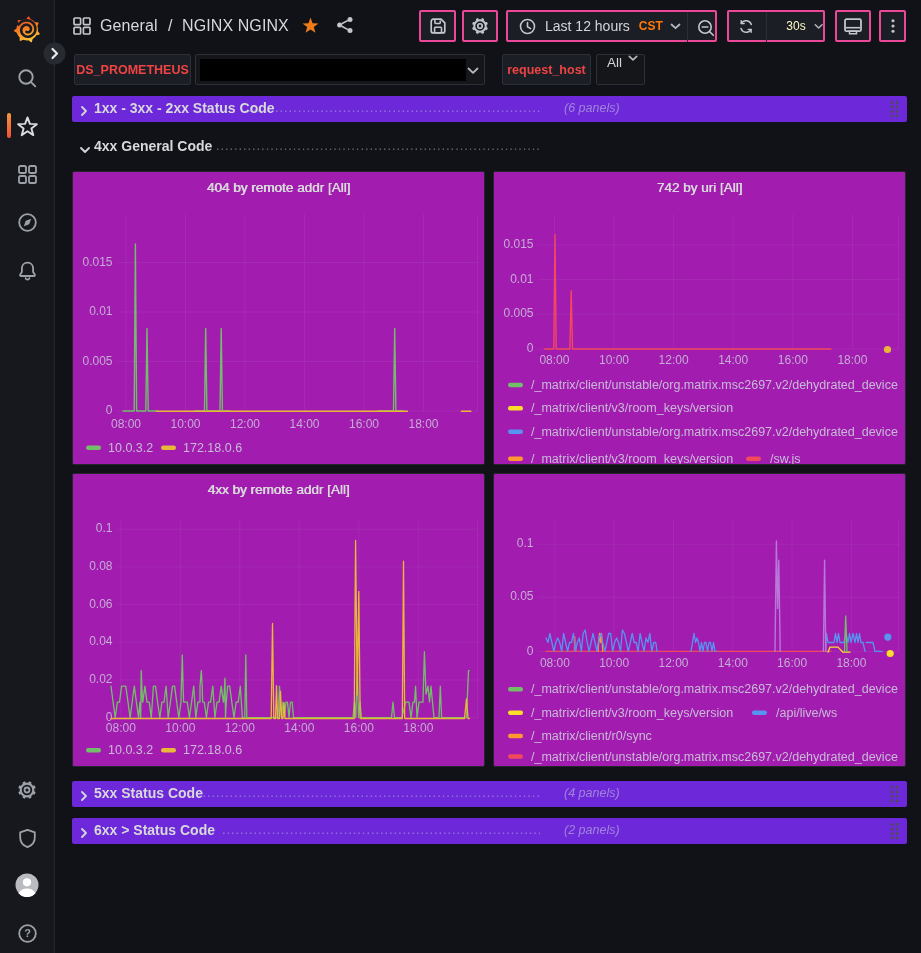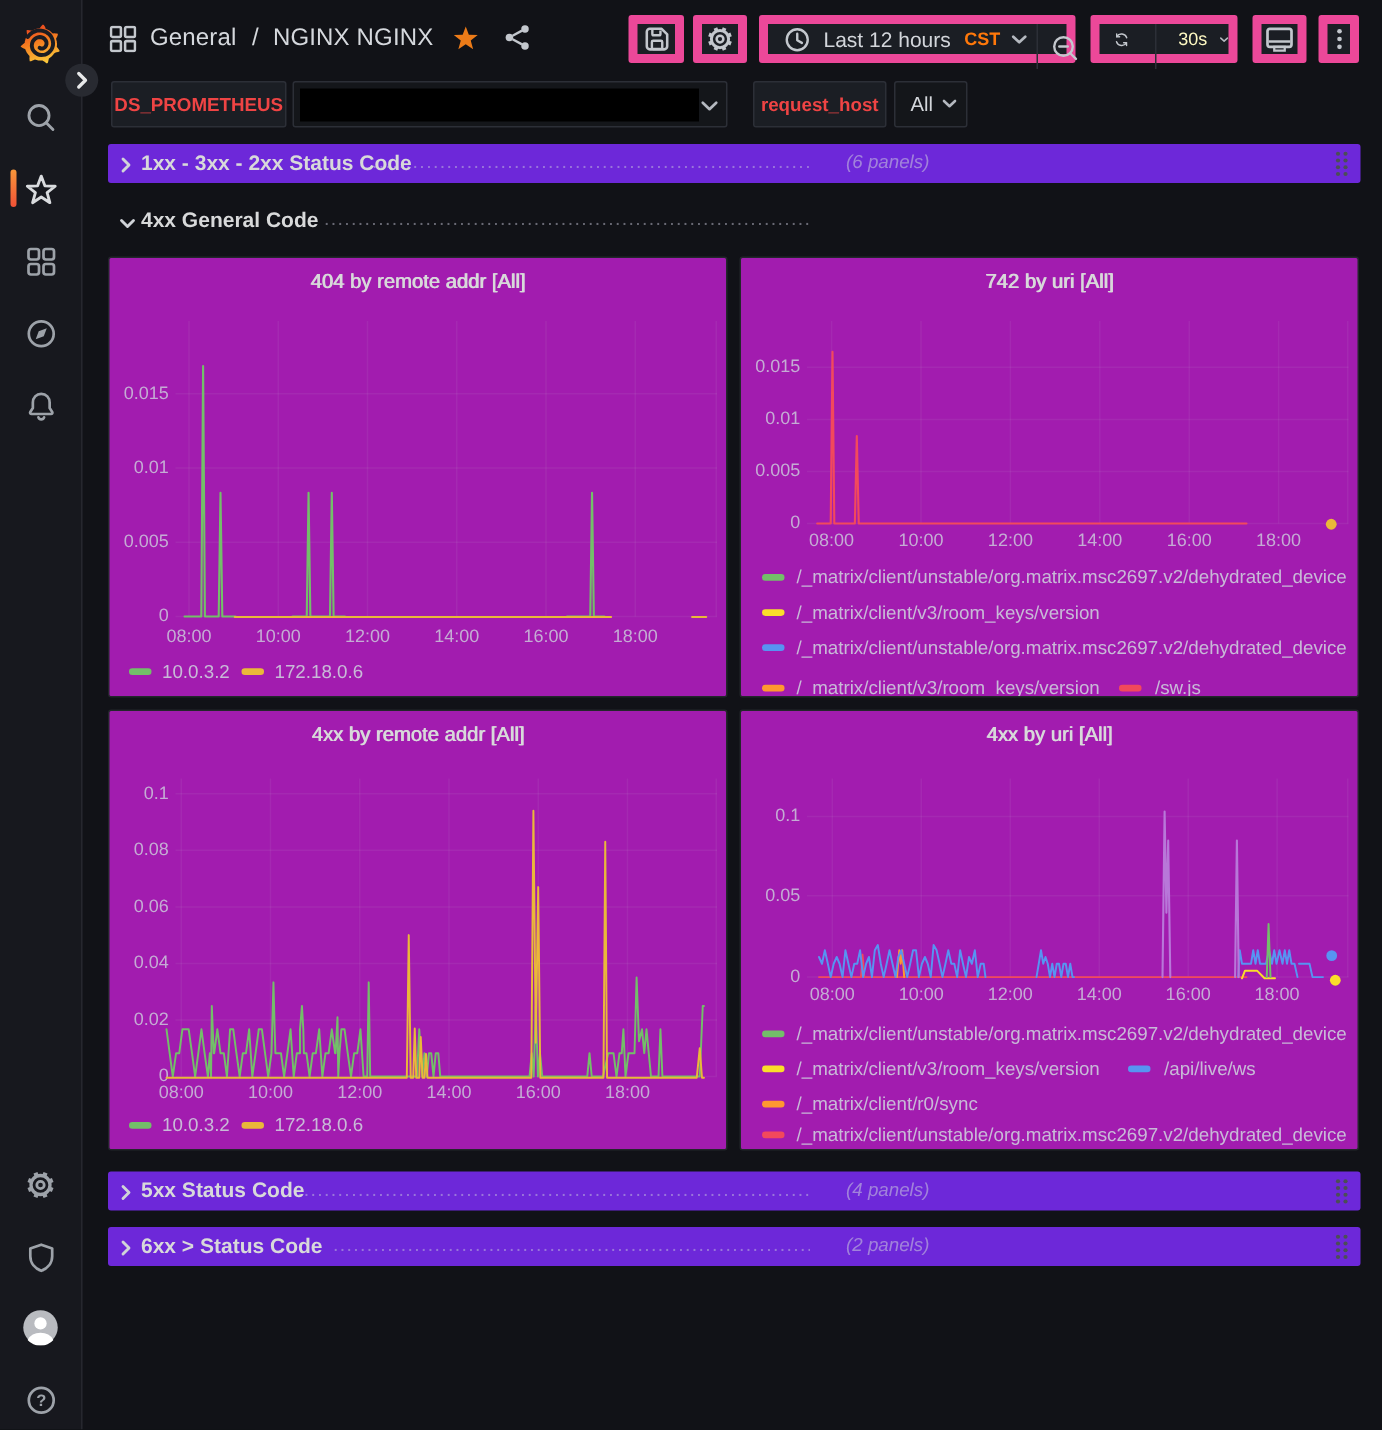--- a/index.html
+++ b/index.html
@@ -8,21 +8,21 @@
 #root { position:relative; width:921px; height:953px; }
 
 #sidebar { position:absolute; left:0; top:0; width:55px; height:953px;
   background:#17181e; border-right:1px solid #26272e; }
 .sicon { position:absolute; left:17px; color:#9da2a9; }
 
 .hdr-ico { position:absolute; color:#c3c7cd; }
 .crumb { position:absolute; top:17px; font-size:16px; color:#d5d8dd; letter-spacing:0.1px; }
 
 .tbtn { position:absolute; top:10px; height:32px; background:#1b1e24;
-  border:6px solid #ec4899; border-radius:2px; display:flex; align-items:center;
+  border:2px solid #ec4899; border-radius:2px; display:flex; align-items:center;
   justify-content:center; color:#c3c7cd; }
 
 .vlabel { position:absolute; top:54px; height:31px; background:#1b1e24; border:1px solid #2c2f37;
   border-radius:2px; display:flex; align-items:center; justify-content:center;
   color:#ef4444; font-size:12.5px; font-weight:600; }
 
 .rowhdr { position:absolute; left:72px; width:835px; height:26px; background:#6d28d9;
   border-radius:2px; }
 .rowline { position:absolute; left:72px; width:835px; height:26px; }
 .rowtitle { position:absolute; left:22px; top:4px; font-size:14px; font-weight:700; color:#d8d9da; white-space:nowrap; }
@@ -186,21 +186,21 @@
 </svg>
     </div>
 <div class="vlabel" style="left:74px;width:117px">DS_PROMETHEUS</div>
 <div class="abs" style="left:195px;top:54px;width:290px;height:31px;background:#14161a;border:1px solid #2c2f37;border-radius:2px">
 <div class="abs" style="left:4px;top:4px;width:266px;height:22px;background:#000"></div>
 <svg class="abs" style="left:271px;top:12px" width="12" height="8" viewBox="0 0 12 8">
         <path d="M1.5,1.5 L6,5.8 L10.5,1.5" fill="none" stroke="#b4b8bf" stroke-width="1.8" stroke-linecap="round" stroke-linejoin="round"></path>
       </svg>
 </div>
 <div class="vlabel" style="left:502px;width:89px">request_host</div>
-<div class="abs" style="left:596px;top:54px;width:49px;height:31px;background:#14161a;border:1px solid #2c2f37;border-radius:2px;display:flex;align-items:center">
+<div class="abs" style="left:596px;top:54px;width:49px;height:31px;background:#14161a;border:1px solid #2c2f37;border-radius:2px;display:flex;">
 <span style="margin-left:10px;font-size:13.5px;color:#d3d6db;font-weight:500">All</span>
 <svg style="margin-left:6px" width="10" height="7" viewBox="0 0 10 7">
         <path d="M1.3,1.3 L5,4.8 L8.7,1.3" fill="none" stroke="#b4b8bf" stroke-width="1.7" stroke-linecap="round" stroke-linejoin="round"></path>
       </svg>
 </div>
 <div class="rowhdr" style="top:96px">
       <div class="chev"><svg width="10" height="12" viewBox="0 0 10 12">
           <path d="M3,2 l4,4 l-4,4" fill="none" stroke="#d0d3d8" stroke-width="1.9" stroke-linecap="round" stroke-linejoin="round"></path>
         </svg></div>
       <div class="rowtitle">1xx - 3xx - 2xx Status Code</div>
@@ -363,21 +363,20 @@
 <text x="345.3" y="254.5" text-anchor="middle" dominant-baseline="middle" font-size="12" fill="rgba(204,204,220,0.82)">18:00</text>
 <path d="M38.0,212.2 L40.1,228.1 L42.2,243.7 L44.4,228.1 L46.5,228.1 L48.6,212.2 L50.7,212.2 L52.8,212.2 L55.0,228.1 L57.1,243.7 L59.2,228.1 L61.3,212.2 L63.4,228.1 L65.6,243.7 L66.9,228.1 L67.7,243.7 L68.2,196.6 L69.5,228.1 L69.8,228.1 L71.9,212.2 L74.0,228.1 L76.2,228.1 L78.3,243.7 L80.4,212.2 L82.5,212.2 L84.6,228.1 L86.8,243.7 L88.9,228.1 L91.0,228.1 L93.1,212.2 L95.2,243.7 L97.4,228.1 L99.5,212.2 L101.6,212.2 L103.7,228.1 L105.8,243.7 L108.0,228.1 L108.0,228.1 L109.3,180.9 L110.1,212.2 L110.6,228.1 L112.2,228.1 L114.3,228.1 L116.4,243.7 L118.6,228.1 L120.7,212.2 L122.8,243.7 L124.9,228.1 L127.0,228.1 L127.0,212.2 L128.3,196.6 L129.2,212.2 L129.6,228.1 L131.3,228.1 L133.4,243.7 L135.5,228.1 L137.6,228.1 L139.8,212.2 L141.9,243.7 L144.0,228.1 L146.1,228.1 L148.2,212.2 L150.4,228.1 L150.7,228.1 L152.0,204.1 L152.5,243.7 L153.3,228.1 L154.6,212.2 L156.7,212.2 L158.8,228.1 L161.0,243.7 L163.1,228.1 L165.2,228.1 L167.3,212.2 L169.4,243.7 L171.8,243.7 L172.8,180.9 L173.8,243.7 L205.0,243.7 L206.5,212.2 L208.5,243.7 L210.0,228.1 L211.5,243.7 L213.0,228.1 L214.5,228.1 L216.0,243.7 L217.5,228.1 L219.2,228.1 L220.5,243.7 L221.5,243.7 L280.0,243.7 L281.5,228.1 L282.8,243.7 L284.2,196.6 L285.6,243.7 L287.0,228.1 L288.5,243.7 L290.0,243.7 L318.5,243.7 L320.0,228.1 L321.5,243.7 L329.0,243.7 L332.5,228.1 L336.0,228.1 L338.0,243.7 L340.0,228.1 L341.5,228.1 L342.6,212.2 L344.0,243.7 L346.0,228.1 L348.0,228.1 L350.0,228.1 L351.4,177.7 L353.0,220.1 L355.0,212.2 L356.5,228.1 L358.0,212.2 L359.5,228.1 L361.0,243.7 L366.0,243.7 L367.3,212.2 L368.6,243.7 L393.5,243.7 L395.5,196.6 L396.3,196.6" fill="none" stroke="#73bf69" stroke-width="1.3" stroke-linejoin="round" stroke-linecap="round"></path>
 <path d="M38.0,244.5 L198.2,244.5 L199.5,149.4 L200.8,244.5 L202.5,244.5 L203.5,211.7 L204.5,244.5 L206.5,244.5 L207.5,217.3 L208.7,244.5 L210.0,244.5 L211.0,228.6 L212.0,244.5 L281.2,244.5 L282.6,66.5 L284.2,221.1 L285.8,117.4 L287.2,244.5 L329.3,244.5 L330.5,87.2 L331.7,244.5 L391.5,244.5 L393.5,224.8 L395.0,244.5 L396.3,244.5" fill="none" stroke="#eab839" stroke-width="1.3" stroke-linejoin="round" stroke-linecap="round"></path>
 <rect x="13" y="274.0" width="15" height="4.5" rx="2.2" fill="#73bf69"></rect>
 <text x="35" y="277.0" dominant-baseline="middle" font-size="12.5" fill="rgba(204,204,220,0.9)">10.0.3.2</text>
 <rect x="88" y="274.0" width="15" height="4.5" rx="2.2" fill="#eab839"></rect>
 <text x="110" y="277.0" dominant-baseline="middle" font-size="12.5" fill="rgba(204,204,220,0.9)">172.18.0.6</text>
 </svg>
 </div>
 <div class="panel" style="left:493px;top:473px">
-<div class="ptitle">4xx by uri [All]</div>
 <svg class="chart" width="413" height="294" style="position:absolute;left:0;top:0">
 <line x1="44" y1="70.3" x2="405" y2="70.3" stroke="rgba(204,204,220,0.08)" stroke-width="1"></line>
 <line x1="44" y1="123.2" x2="405" y2="123.2" stroke="rgba(204,204,220,0.08)" stroke-width="1"></line>
 <line x1="44" y1="177.4" x2="405" y2="177.4" stroke="rgba(204,204,220,0.08)" stroke-width="1"></line>
 <line x1="60.9" y1="45" x2="60.9" y2="177.4" stroke="rgba(204,204,220,0.08)" stroke-width="1"></line>
 <line x1="120.2" y1="45" x2="120.2" y2="177.4" stroke="rgba(204,204,220,0.08)" stroke-width="1"></line>
 <line x1="179.5" y1="45" x2="179.5" y2="177.4" stroke="rgba(204,204,220,0.08)" stroke-width="1"></line>
 <line x1="238.8" y1="45" x2="238.8" y2="177.4" stroke="rgba(204,204,220,0.08)" stroke-width="1"></line>
 <line x1="298.1" y1="45" x2="298.1" y2="177.4" stroke="rgba(204,204,220,0.08)" stroke-width="1"></line>
 <line x1="357.4" y1="45" x2="357.4" y2="177.4" stroke="rgba(204,204,220,0.08)" stroke-width="1"></line>

